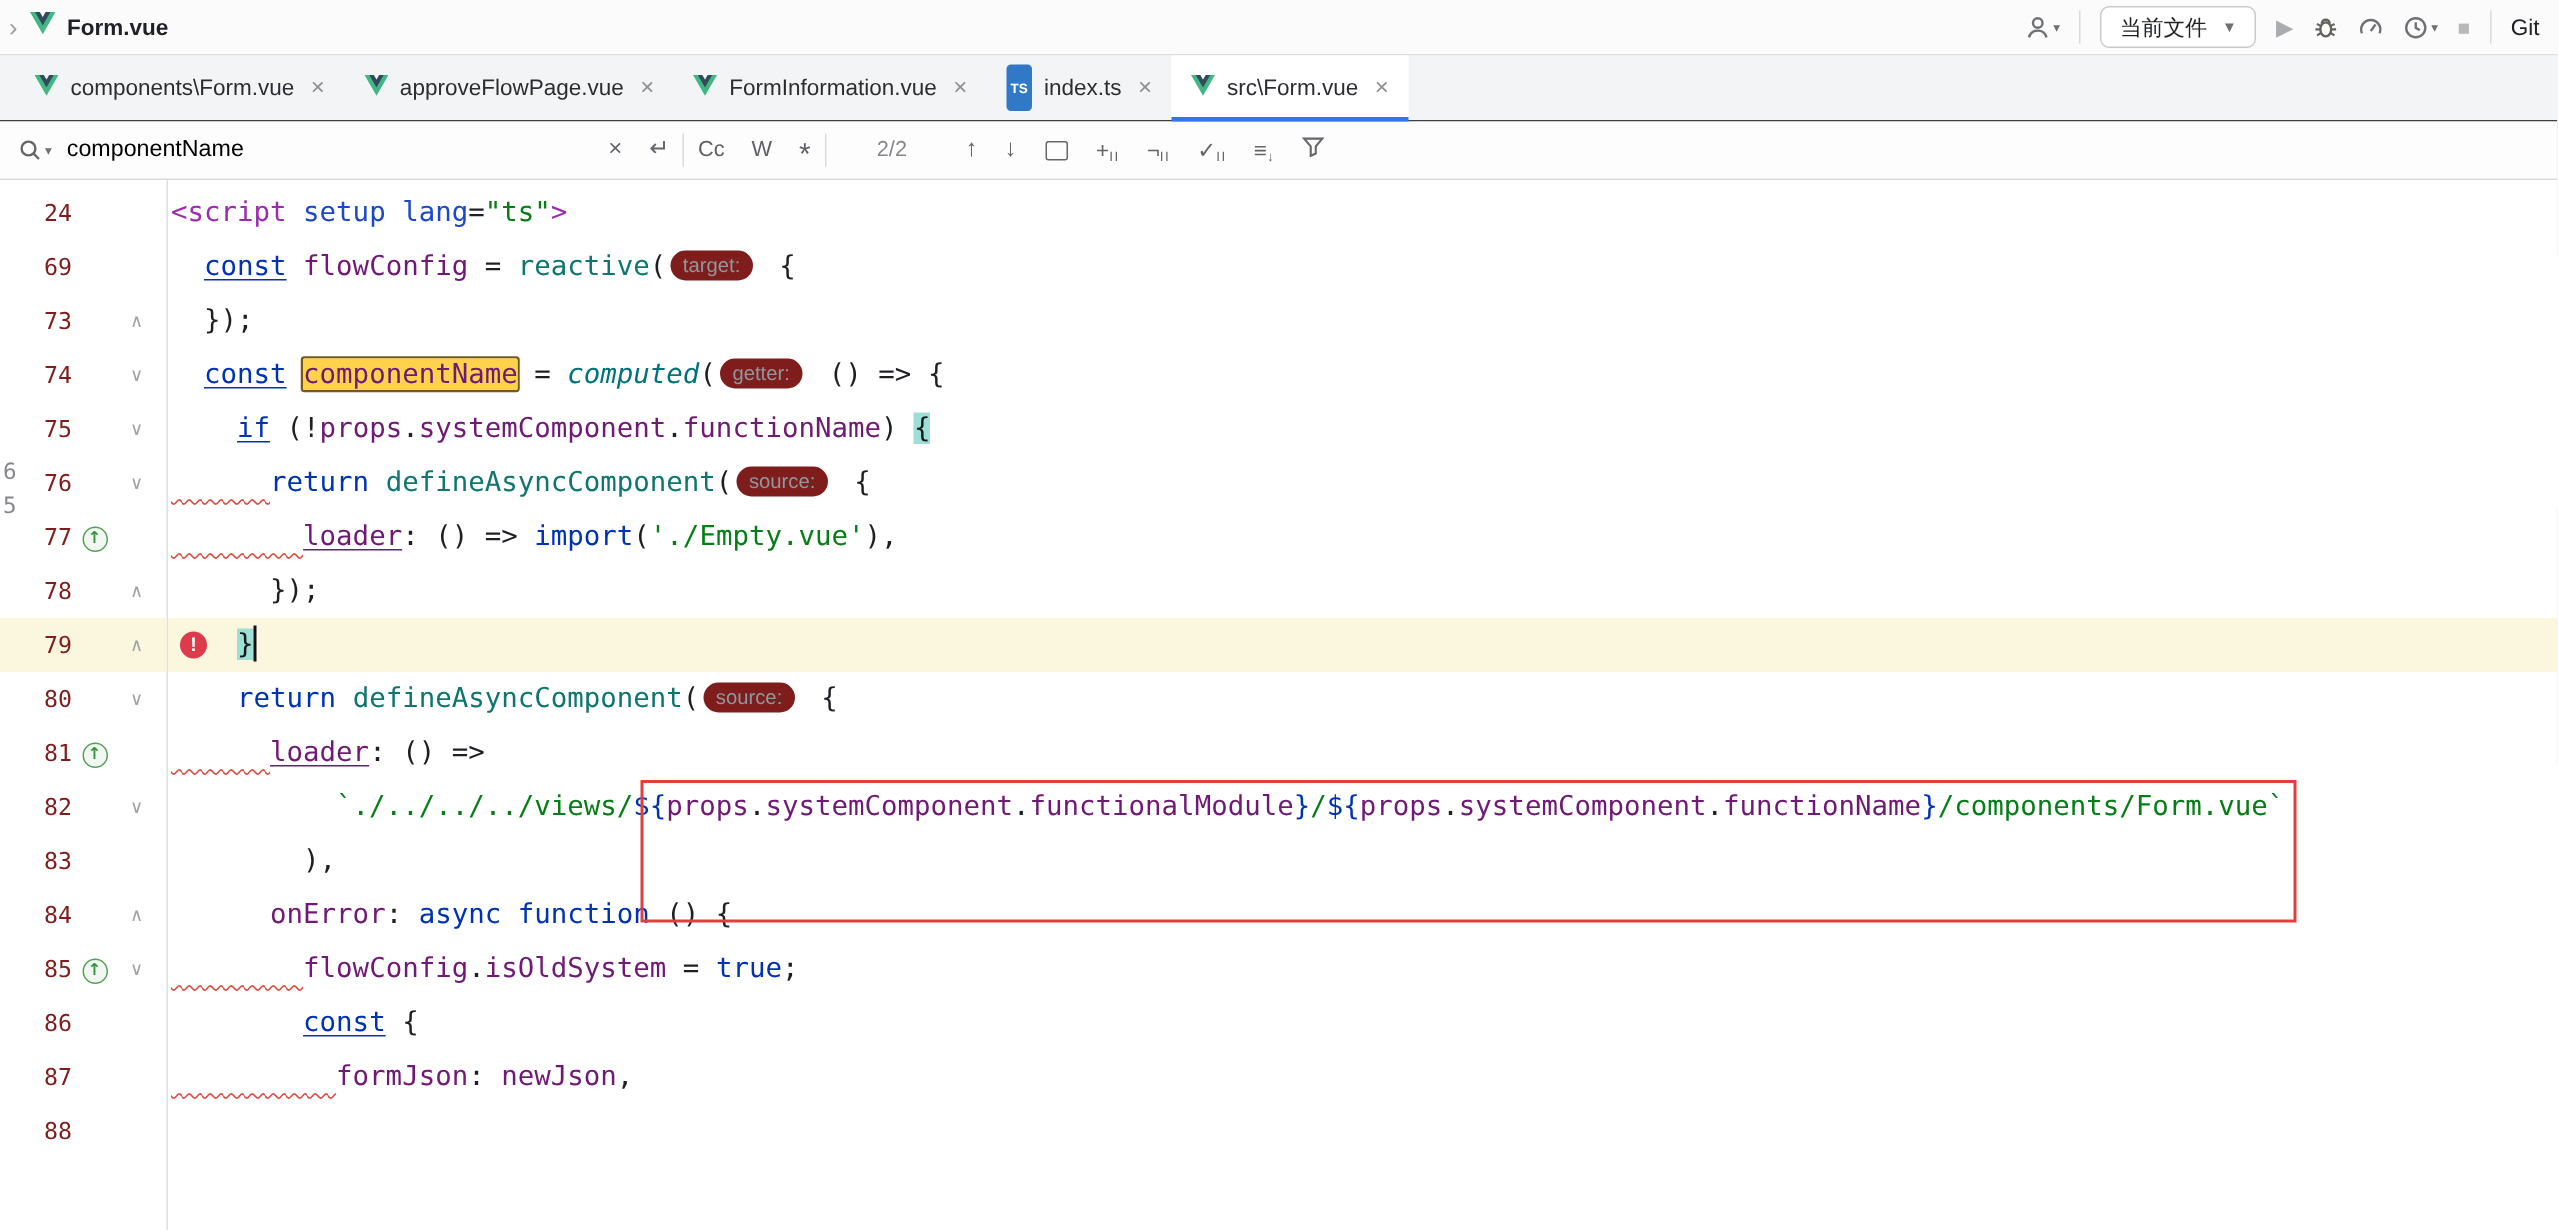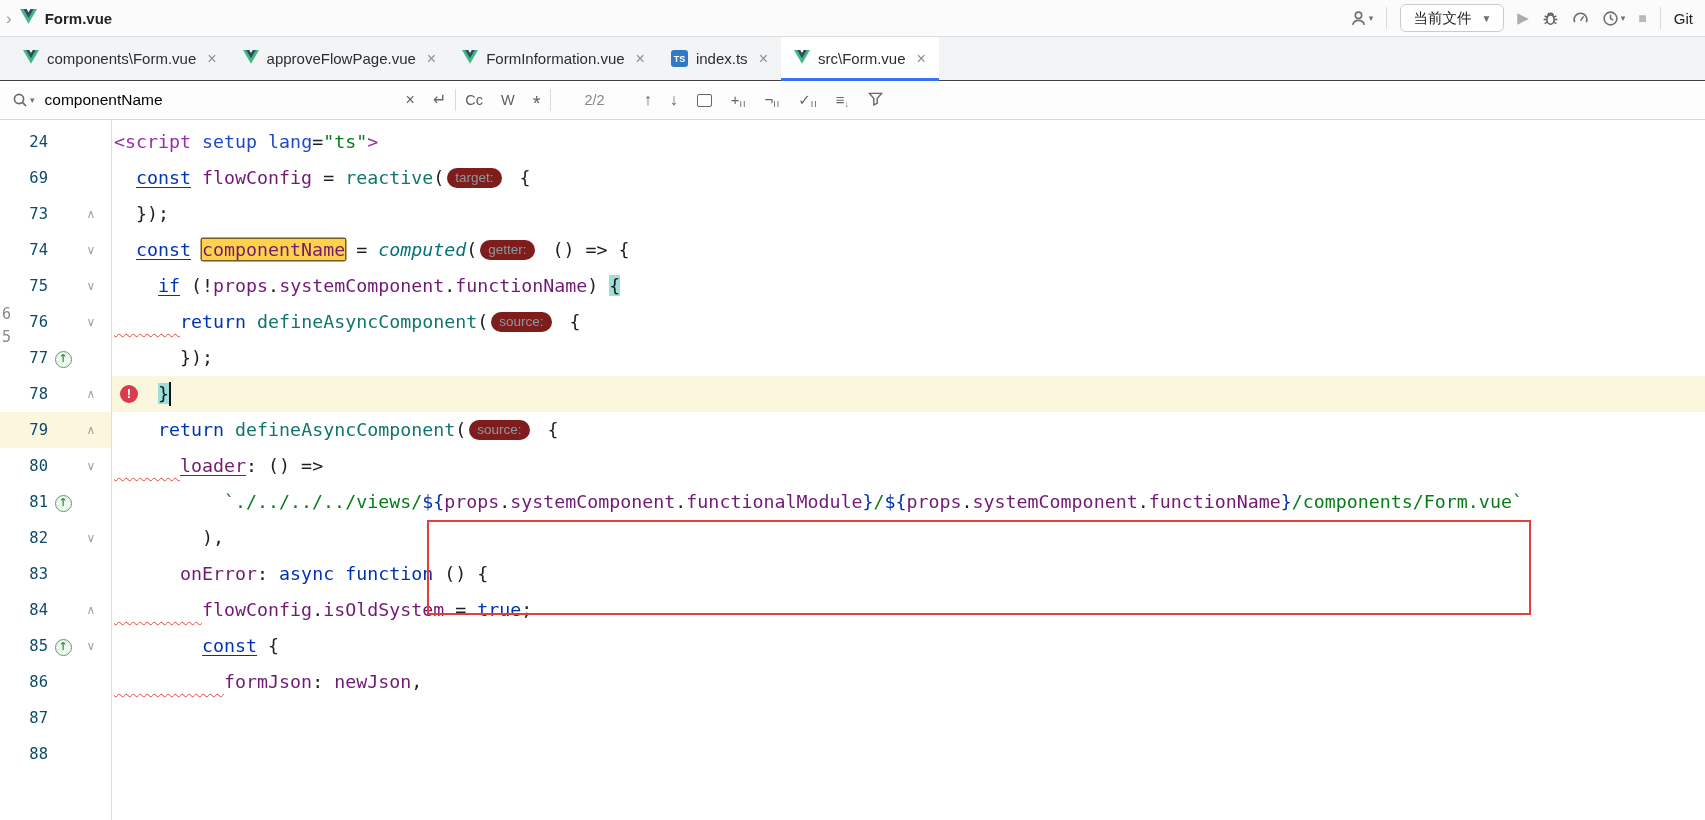--- a/index.html
+++ b/index.html
@@ -26,42 +26,42 @@
   .stop{font-size:14px; color:#b6b8ba;}
   .gitlbl{font-size:15px; color:#202225;}
   
   .tabbar{height:44px; background:#f3f4f6; border-bottom:1px solid #404040;
     display:flex; align-items:stretch; padding-left:10px;}
   .tab{display:flex; align-items:center; gap:8px; padding:0 13px; font-size:15px;
     color:#2b2d30; position:relative; cursor:default;}
   .tab .close{color:#8c8e91; font-size:16px; margin-left:3px;}
   .tab.active{background:#fff;}
   .tab.active::after{content:""; position:absolute; left:0; right:0; bottom:-1px; height:3px; background:#3574f0;}
-  .tsbadge{width:17px; height:17px; background:#3178c6; border-radius:3px; color:#fff;
+  .tsbadge{width:17px; height:31px; background:#3178c6; border-radius:3px; color:#fff;
     font-size:9px; font-weight:700; display:flex; align-items:center; justify-content:center;}
   
   .findbar{height:39px; background:#fdfdfd; border-bottom:1px solid #d8d9db;
     display:flex; align-items:center; padding:0 12px; font-size:15px; color:#333;}
   .query{border:none; outline:none; font:15.5px "Liberation Sans","DejaVu Sans",sans-serif;
     width:352px; color:#000; background:transparent; margin-left:10px;}
   .fico{color:#64666a; font-size:16px; margin:0 9px; cursor:default; line-height:1;}
   .tgl{font-size:14.5px; color:#5d5f63;}
   .star{font-size:20px; position:relative; top:3px;}
   .count{color:#85878b; margin:0 30px 0 34px; font-size:14.5px;}
   .boxico{width:15px; height:13px; border:1.7px solid #64666a; border-radius:2px;
     display:inline-block; margin:0 10px;}
   .ico2{color:#64666a; font-size:15px; margin:0 9px; white-space:nowrap;}
   .ico2 small{font-size:9px; letter-spacing:1px; vertical-align:-2px;}
   .sdd{display:flex; align-items:center;}
   
   .editor{position:relative; display:flex; height:700px; background:#fff;}
   .gutter{width:112px; flex:0 0 112px; border-right:1px solid #dedfe1; padding-top:4px;}
   .codecol{flex:1; padding-top:4px; overflow:hidden;}
   .grow{height:36px; display:flex; align-items:center;}
-  .lnum{width:48px; text-align:right; color:#0c4a6e;
+  .lnum{width:48px; text-align:right; color:#7f1d1d;
     font:15.5px "DejaVu Sans Mono","Liberation Mono",monospace;}
   .gslot{width:30px; text-align:center;}
   .fold{width:26px; text-align:center; color:#a0a2a5; font-size:12px;}
   .grow.cur,.crow.cur{background:#fbf6de;}
   .crow{height:36px; line-height:36px; white-space:pre; position:relative; padding-left:2px;
     font-family:"DejaVu Sans Mono","Liberation Mono",monospace; font-size:18.3px; color:#17191c;}
   .seg.p{color:#1d1f23;}
   .seg.k{color:#0033b3;}
   .seg.t{color:#701a75;}
   .seg.s{color:#067d17;}
@@ -311,20 +311,21 @@
           <span class="fold"></span>
         </div>
       </div>
     <div class="codecol" id="code">
         <div class="crow"><span class="seg tag">&lt;script</span><span class="seg p"> </span><span class="seg attr">setup</span><span class="seg p"> </span><span class="seg attr">lang</span><span class="seg p">=</span><span class="seg s">"ts"</span><span class="seg tag">&gt;</span></div>
         <div class="crow"><span class="seg p">  </span><span class="seg k u">const</span><span class="seg p"> </span><span class="seg t">flowConfig</span><span class="seg p"> = </span><span class="seg fn">reactive</span><span class="seg p">(</span><span class="seg hint">target:</span><span class="seg p"> {</span></div>
         <div class="crow"><span class="seg p">  });</span></div>
         <div class="crow"><span class="seg p">  </span><span class="seg k u">const</span><span class="seg p"> </span><span class="seg t hit">componentName</span><span class="seg p"> = </span><span class="seg tfn">computed</span><span class="seg p">(</span><span class="seg hint">getter:</span><span class="seg p"> () =&gt; {</span></div>
         <div class="crow"><span class="seg p">    </span><span class="seg k u">if</span><span class="seg p"> (!</span><span class="seg t">props</span><span class="seg p">.</span><span class="seg t">systemComponent</span><span class="seg p">.</span><span class="seg t">functionName</span><span class="seg p">) </span><span class="seg bh">{</span></div>
         <div class="crow"><span class="seg p sq">      </span><span class="seg k">return</span><span class="seg p"> </span><span class="seg fn">defineAsyncComponent</span><span class="seg p">(</span><span class="seg hint">source:</span><span class="seg p"> {</span></div>
+        <div class="crow"><span class="seg p sq">        </span><span class="seg t u">loader</span><span class="seg p">: () =&gt; </span><span class="seg k">import</span><span class="seg p">(</span><span class="seg s">'./Empty.vue'</span><span class="seg p">),</span></div>
         <div class="crow"><span class="seg p">      });</span></div>
         <div class="crow cur"><span class="erricon">!</span><span class="seg p">    </span><span class="seg bh">}</span><span class="caret"></span></div>
         <div class="crow"><span class="seg p">    </span><span class="seg k">return</span><span class="seg p"> </span><span class="seg fn">defineAsyncComponent</span><span class="seg p">(</span><span class="seg hint">source:</span><span class="seg p"> {</span></div>
         <div class="crow"><span class="seg p sq">      </span><span class="seg t u">loader</span><span class="seg p">: () =&gt;</span></div>
         <div class="crow"><span class="seg p">          </span><span class="seg s">`./../../../views/</span><span class="seg int">${</span><span class="seg t">props</span><span class="seg p">.</span><span class="seg t">systemComponent</span><span class="seg p">.</span><span class="seg t">functionalModule</span><span class="seg int">}</span><span class="seg s">/</span><span class="seg int">${</span><span class="seg t">props</span><span class="seg p">.</span><span class="seg t">systemComponent</span><span class="seg p">.</span><span class="seg t">functionName</span><span class="seg int">}</span><span class="seg s">/components/Form.vue`</span></div>
         <div class="crow"><span class="seg p">        ),</span></div>
         <div class="crow"><span class="seg p">      </span><span class="seg t">onError</span><span class="seg p">: </span><span class="seg k">async</span><span class="seg p"> </span><span class="seg k">function</span><span class="seg p"> () {</span></div>
         <div class="crow"><span class="seg p sq">        </span><span class="seg t">flowConfig</span><span class="seg p">.</span><span class="seg t">isOldSystem</span><span class="seg p"> = </span><span class="seg k">true</span><span class="seg p">;</span></div>
         <div class="crow"><span class="seg p">        </span><span class="seg k u">const</span><span class="seg p"> {</span></div>
         <div class="crow"><span class="seg p sq">          </span><span class="seg t">formJson</span><span class="seg p">: </span><span class="seg t">newJson</span><span class="seg p">,</span></div>

